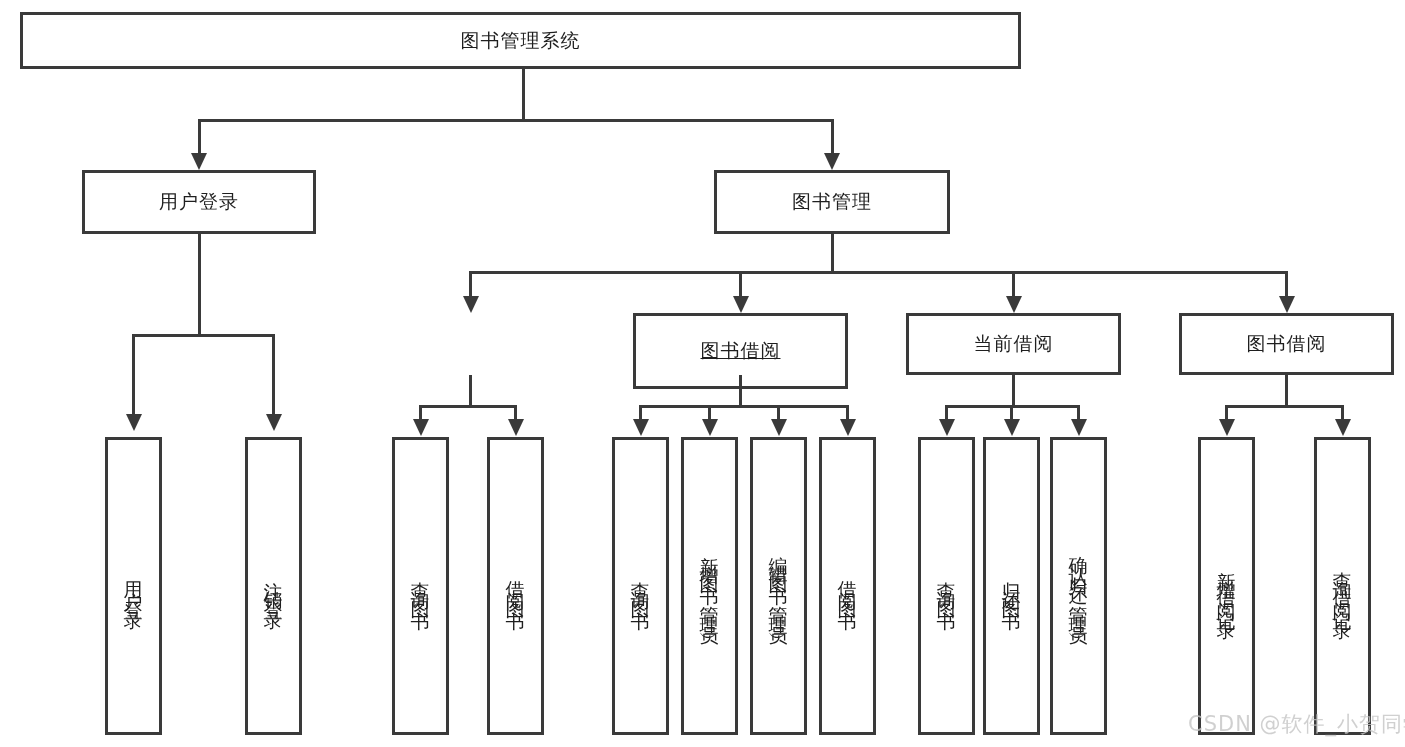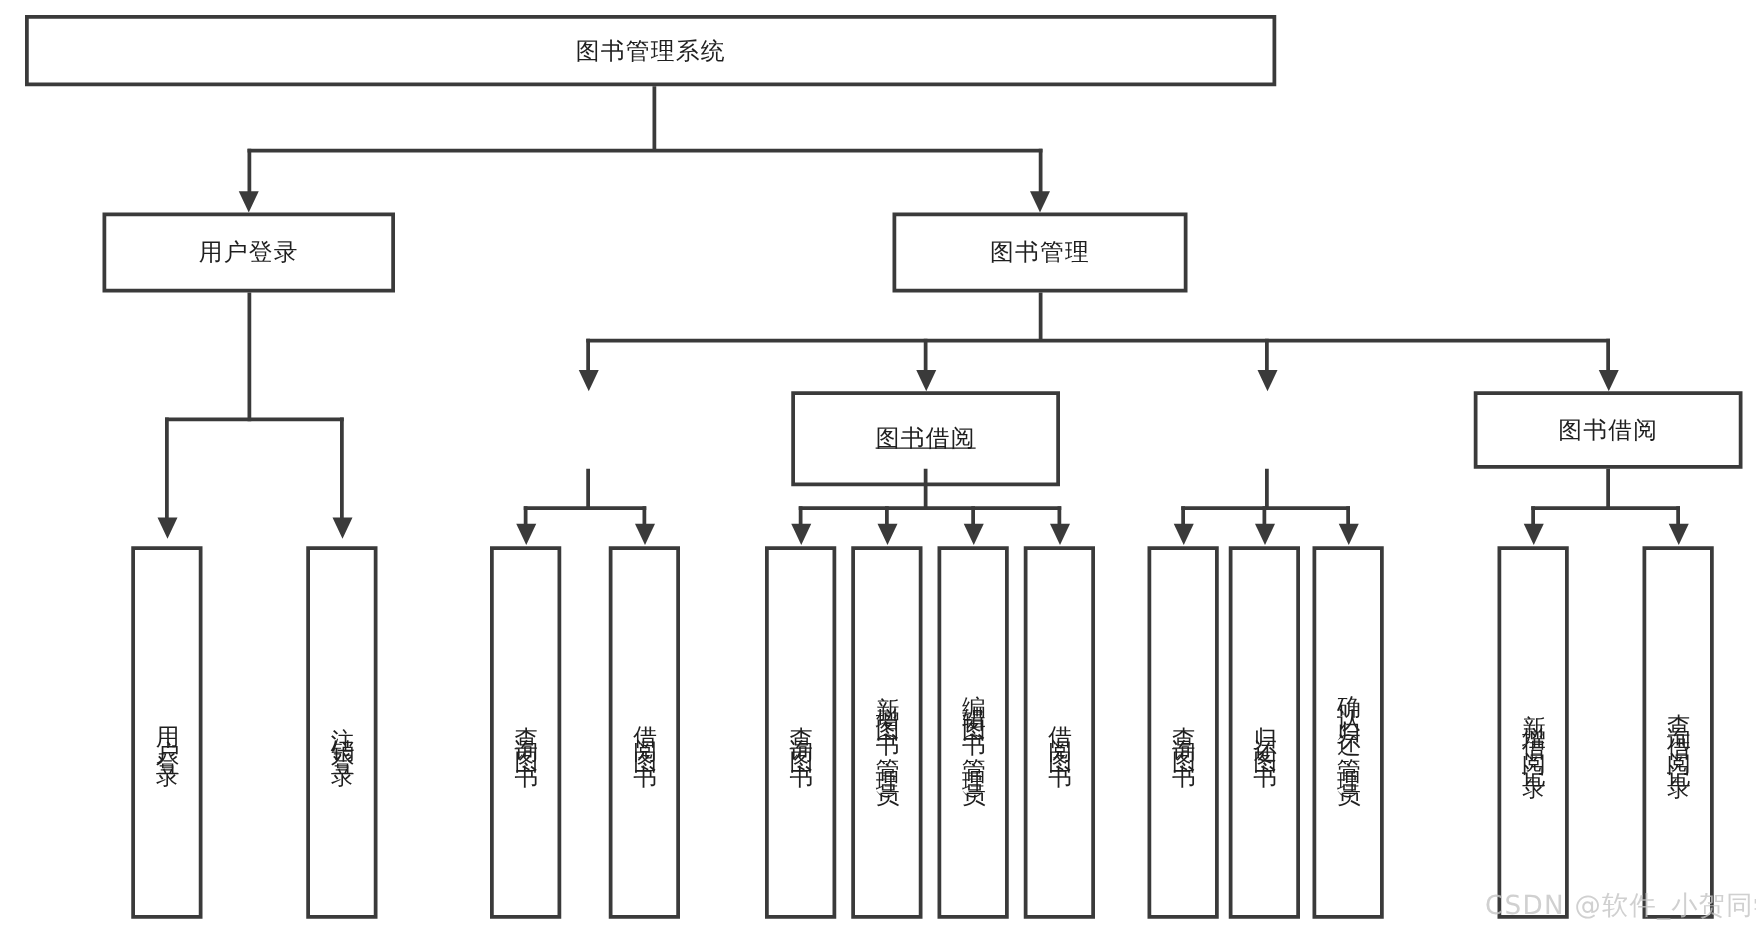--- a/index.html
+++ b/index.html
@@ -90,20 +90,21 @@
   <div class="ln" style="left:469px; top:270.5px; width:3px; height:27px;"></div>
   <div class="ln" style="left:739px; top:270.5px; width:3px; height:27px;"></div>
   <div class="ln" style="left:1012px; top:270.5px; width:3px; height:27px;"></div>
   <div class="ln" style="left:1285px; top:270.5px; width:3px; height:27px;"></div>
   <div class="arrow" style="left:462.5px; top:296px;"></div>
   <div class="arrow" style="left:732.5px; top:296px;"></div>
   <div class="arrow" style="left:1005.5px; top:296px;"></div>
   <div class="arrow" style="left:1278.5px; top:296px;"></div>
 
   <div class="box hlabel" style="left:633px; top:313px; width:215px; height:76px;text-decoration:underline;">图书借阅</div>
+  <div class="box hlabel" style="left:906px; top:313px; width:215px; height:62px;">当前借阅</div>
   <div class="box hlabel" style="left:1179px; top:313px; width:215px; height:62px;">图书借阅</div>
 
   <div class="ln" style="left:469px; top:375px; width:3px; height:32px;"></div>
   <div class="ln" style="left:419px; top:405px; width:98px; height:3px;"></div>
   <div class="ln" style="left:419px; top:405px; width:3px; height:16px;"></div>
   <div class="ln" style="left:514px; top:405px; width:3px; height:16px;"></div>
   <div class="arrow" style="left:412.5px; top:419px;"></div>
   <div class="arrow" style="left:507.5px; top:419px;"></div>
 
   <div class="ln" style="left:739px; top:375px; width:3px; height:32px;"></div>

